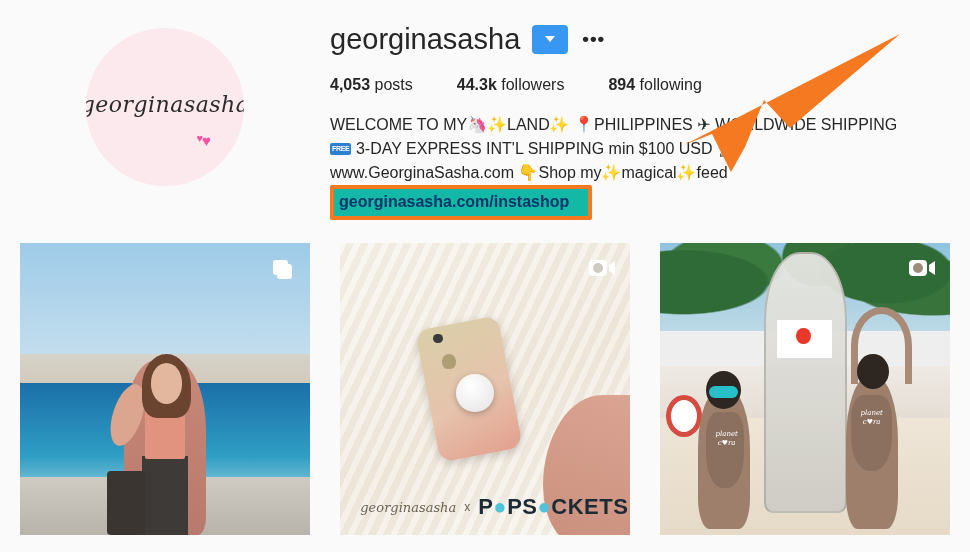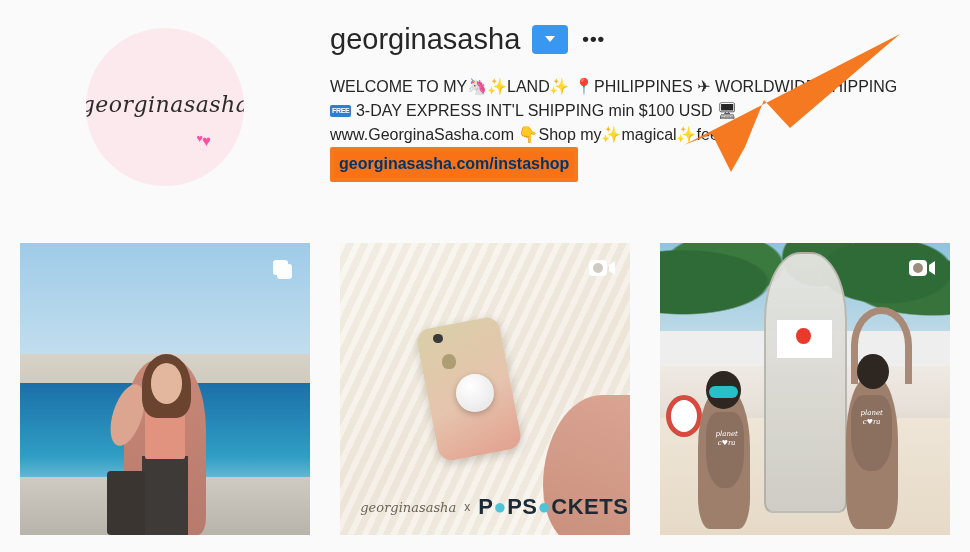--- a/index.html
+++ b/index.html
@@ -161,22 +161,22 @@
     letter-spacing: -0.3px;
   }
   .bio-link {
     color: #003569;
     font-weight: bold;
     text-decoration: none;
   }
   .link-highlight {
     display: inline-block;
     border: 4px solid #f47920;
-    background: #f97316;
-    padding: 1px 5px 2px 5px;
+    background: #14b8a6;
+    padding: 1px 19px 2px 5px;
     border-radius: 2px;
     vertical-align: -3px;
   }
 
   
   .posts-grid {
     position: absolute;
     top: 243px;
     left: 20px;
     display: flex;
@@ -321,20 +321,34 @@
     </div>
 
     <div class="info-col">
 
       <div class="username-row">
         <span class="username">georginasasha</span>
         <button class="btn-caret"></button>
         <button class="btn-more">•••</button>
       </div>
 
+      <div class="stats-row">
+        <div class="stat">
+          <b>4,053</b>
+          <span>posts</span>
+        </div>
+        <div class="stat">
+          <b>44.3k</b>
+          <span>followers</span>
+        </div>
+        <div class="stat">
+          <b>894</b>
+          <span>following</span>
+        </div>
+      </div>
 
       <div class="bio">
         <span class="bold">WELCOME TO MY</span><span class="emoji">🦄</span><span class="emoji">✨</span><span class="bold">LAND</span><span class="emoji">✨</span> <span class="emoji">📍</span><span class="bold">PHILIPPINES</span> <span class="emoji">✈</span> <span class="bold">WORLDWIDE SHIPPING</span> <span class="free-badge">FREE</span> <span class="bold">3-DAY EXPRESS INT'L SHIPPING min $100 USD</span> <span class="emoji">🖥</span><span>www.GeorginaSasha.com</span> <span class="emoji">👇</span><span>Shop my</span><span class="emoji">✨</span><span>magical</span><span class="emoji">✨</span><span>feed</span><span class="link-highlight"><a class="bio-link" href="#">georginasasha.com/instashop</a></span>
       </div>
 
     </div>
   </div>
 
   <div class="posts-grid">
 

